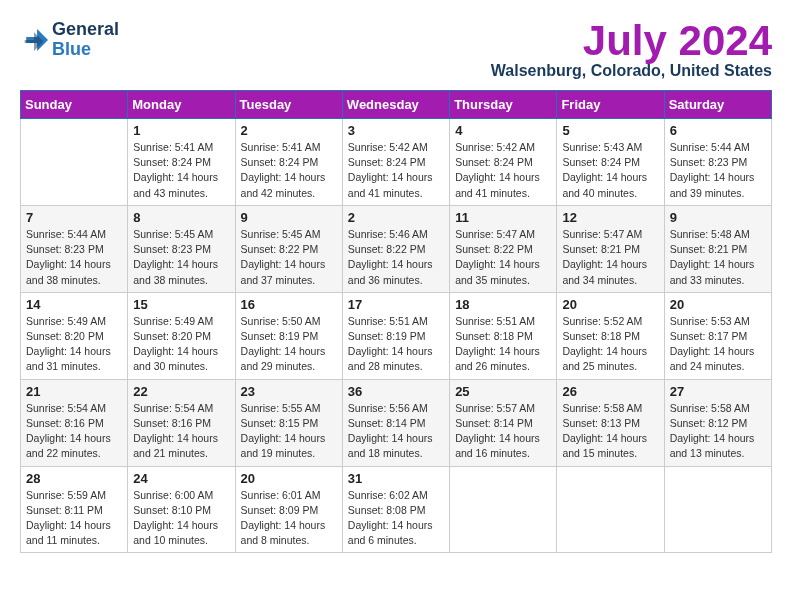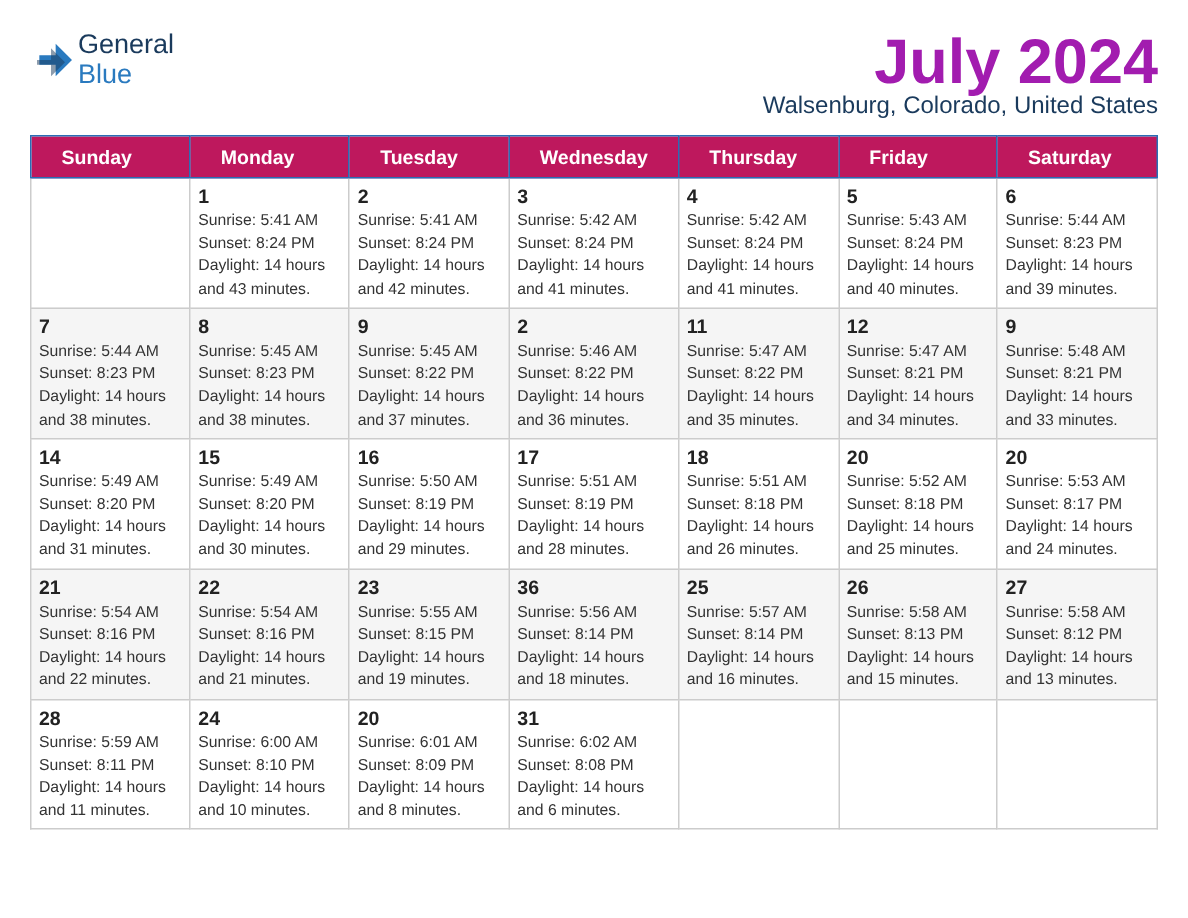--- a/index.html
+++ b/index.html
@@ -16,21 +16,21 @@
       align-items: flex-start;
       margin-bottom: 10px;
     }
     .logo {
       display: flex;
       align-items: center;
       gap: 4px;
     }
     .logo-text {
       font-size: 18px;
-      font-weight: normal;
+      font-weight: bold;
       color: #1a3a5c;
       line-height: 1.1;
     }
     .logo-text span {
       color: #2a7abf;
       text-align: right;
     }
     .logo-icon {
       width: 28px;
       height: 28px;
@@ -40,31 +40,31 @@
     }
     .month-title {
       font-size: 42px;
       font-weight: bold;
       color: #a21caf;
       line-height: 1;
     }
     .location-title {
       font-size: 16px;
       color: #1a3a5c;
-      font-weight: normal;
+      font-weight: bold;
     }
     .calendar-table {
       width: 100%;
       border-collapse: collapse;
       font-size: 11px;
     }
     .calendar-table th {
-      background-color: #be185d;
+      background-color: #a21caf;
       color: #fff;
-      padding: 6px 20px;
+      padding: 6px 4px;
       text-align: left;
       font-size: 13px;
       font-weight: bold;
       border: 1px solid #2a6db5;
     }
     .calendar-table td {
       border: 1px solid #ccc;
       vertical-align: top;
       padding: 4px 5px;
       width: 107px;

